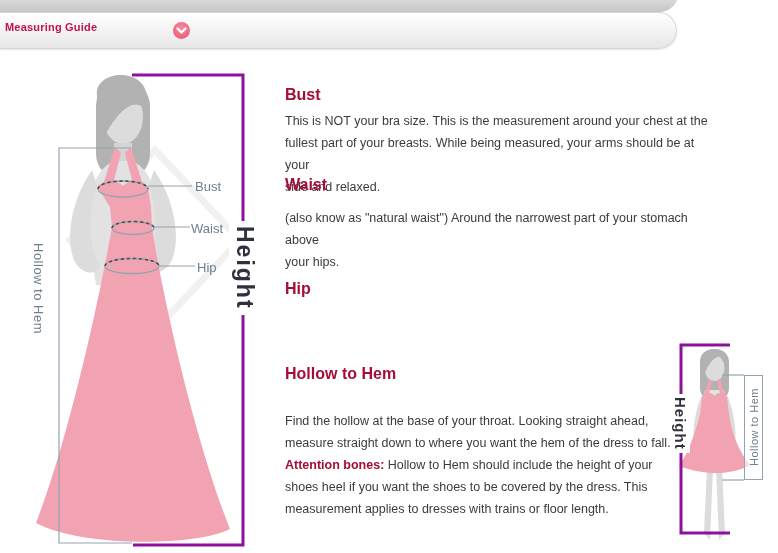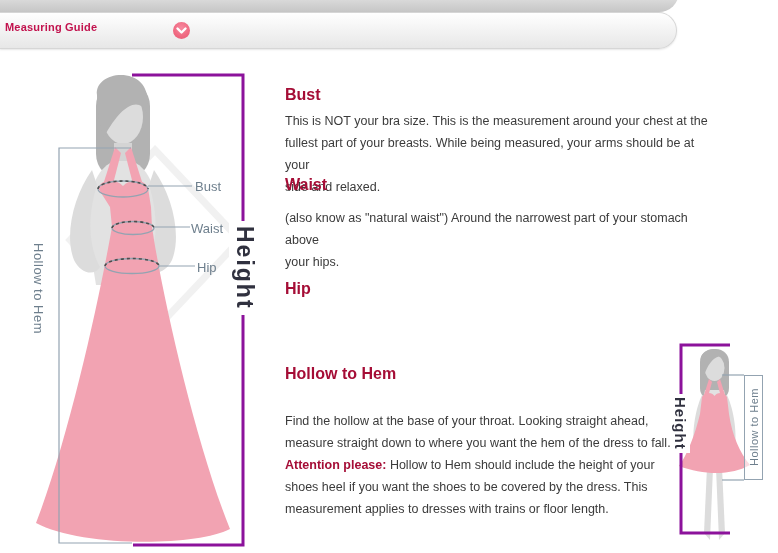--- a/index.html
+++ b/index.html
@@ -145,21 +145,21 @@
 
   <div class="sec-heading" style="top:176px;">Waist</div>
   <div class="sec-body" style="top:207px;">(also know as "natural waist") Around the narrowest part of your stomach above
 your hips.</div>
 
   <div class="sec-heading" style="top:280px;">Hip</div>
 
   <div class="sec-heading" style="top:365px;">Hollow to Hem</div>
   <div class="sec-body" id="p-hollow" style="top:390px;margin-top:20px;"><span>Find the hollow at the base of your throat. Looking straight ahead,
 measure straight down to where you want the hem of the dress to fall.
-</span><b>Attention please:</b><span> Hollow to Hem should include the height of your
+</span><b>Attention bones:</b><span> Hollow to Hem should include the height of your
 shoes heel if you want the shoes to be covered by the dress. This
 measurement applies to dresses with trains or floor length.</span></div>
 
   <svg class="diagram-svg" style="left:655px;top:335px;" width="123" height="218" viewBox="0 0 123 218">
 
     <rect x="45" y="14" width="29" height="52" rx="13" fill="#b2b2b2"></rect>
 
     <ellipse cx="59.5" cy="33" rx="10" ry="13" fill="#dcdcdc"></ellipse>
 
     <path d="M46,22 C50,12 68,12 72,24 C66,18 56,22 50,38 C47,32 45,27 46,22 Z" fill="#b2b2b2"></path>

